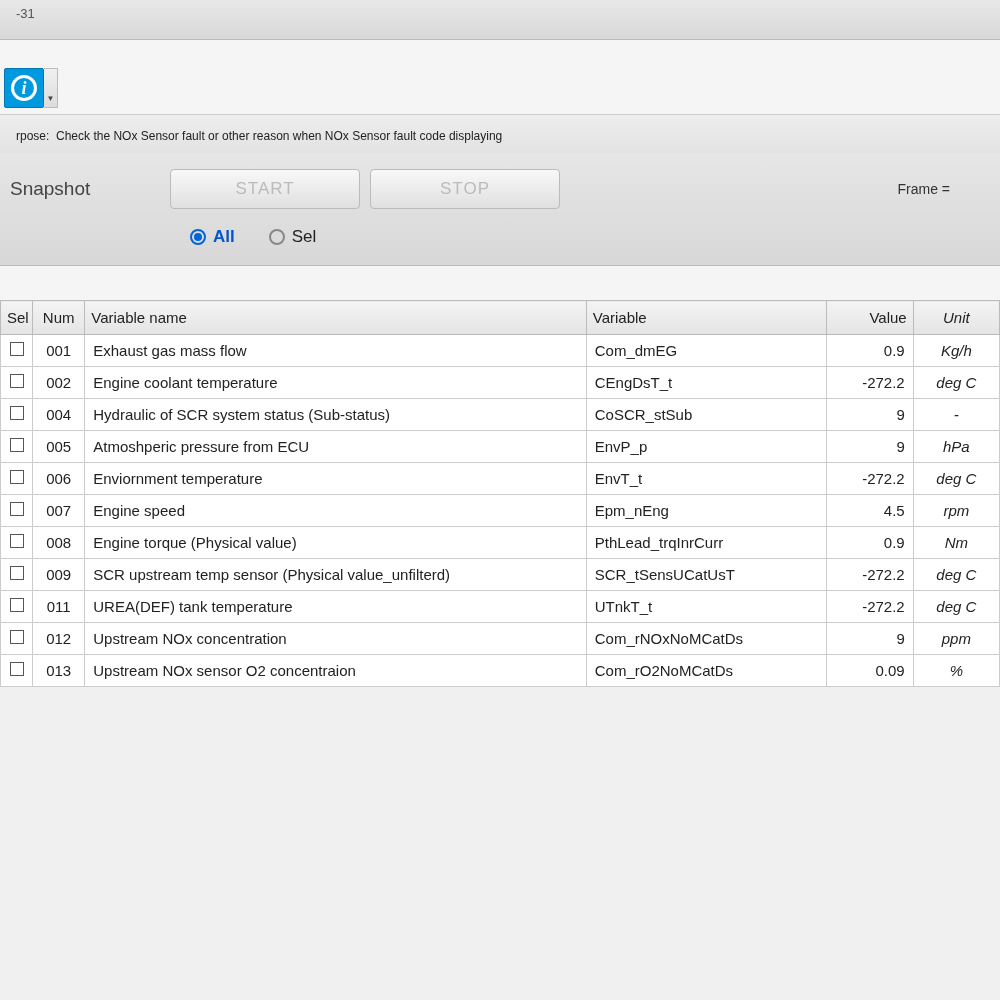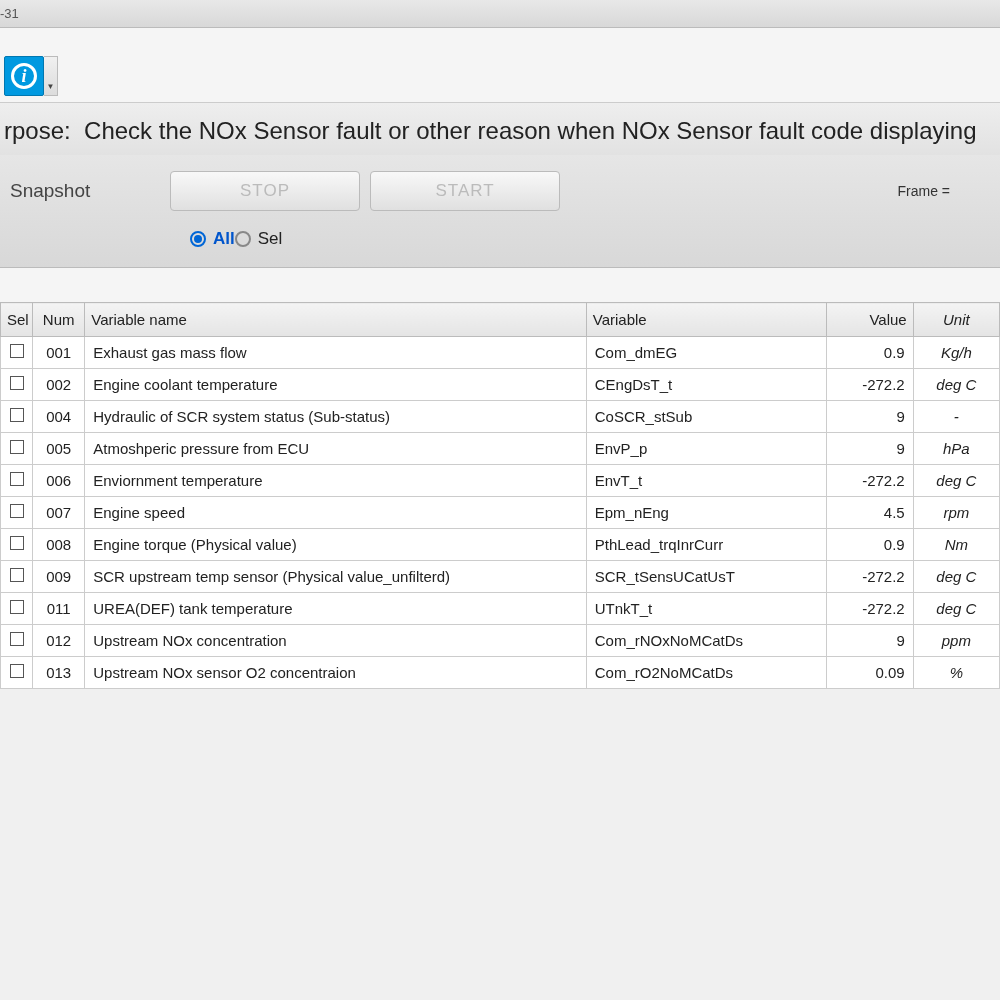--- a/index.html
+++ b/index.html
@@ -7,24 +7,24 @@
     margin: 0;
     font-family: Arial, sans-serif;
     font-size: 14px;
     background: #f0f0f0;
     width: 1000px;
     height: 1000px;
     overflow: hidden;
     color: #222;
   }
   .titlebar {
-    height: 28px;
+    height: 40px;
     background: linear-gradient(#e8e8e8, #d8d8d8);
     border-bottom: 1px solid #bbb;
-    padding-left: 0;
+    padding-left: 16px;
     line-height: 28px;
     font-size: 13px;
     color: #555;
   }
   .toolbar-area {
     background: #f5f5f5;
     padding: 28px 0 6px 0;
   }
   .toolbar {
     display: flex;
@@ -68,22 +68,22 @@
     font-size: 8px;
     color: #444;
   }
   .subtitle {
     padding: 8px 0 8px 4px;
     font-size: 17px;
   }
   .purpose-bar {
     background: linear-gradient(#eeeeee, #e2e2e2);
     border-top: 1px solid #ccc;
-    padding: 14px 10px 10px 4px;
-    font-size: 24px;
+    padding: 14px 10px 10px 16px;
+    font-size: 12px;
   }
   .controls-row {
     display: flex;
     align-items: center;
     padding: 16px 10px 6px 10px;
     background: linear-gradient(#e6e6e6, #dedede);
   }
   .snapshot-label {
     font-size: 19px;
     color: #444;
@@ -106,20 +106,21 @@
     margin-right: 40px;
     font-size: 14px;
     color: #333;
   }
   .radio-row {
     display: flex;
     align-items: flex-start;
     padding: 12px 12px 18px 190px;
     background: linear-gradient(#dedede, #d8d8d8);
     border-bottom: 1px solid #bbb;
+    gap: 34px;
     font-size: 17px;
   }
   .radio {
     display: flex;
     align-items: center;
     gap: 7px;
   }
   .radio-dot {
     width: 16px; height: 16px; border: 2px solid #888; border-radius: 50%;
     display: inline-flex; align-items: center; justify-content: center;
@@ -182,22 +183,22 @@
   </div>
 </div>
 
 <div class="purpose-bar">
   <span>rpose:</span>
   &nbsp;<span>Check the NOx Sensor fault or other reason when NOx Sensor fault code displaying</span>
 </div>
 
 <div class="controls-row">
   <div class="snapshot-label">Snapshot</div>
+  <button class="btn">START</button>
   <button class="btn">STOP</button>
-  <button class="btn">START</button>
   <div class="frame-label">Frame =</div>
 </div>
 
 <div class="radio-row">
   <label class="radio checked">
     <span class="radio-dot checked"></span>
     <span>All</span>
   </label>
   <label class="radio">
     <span class="radio-dot"></span>

